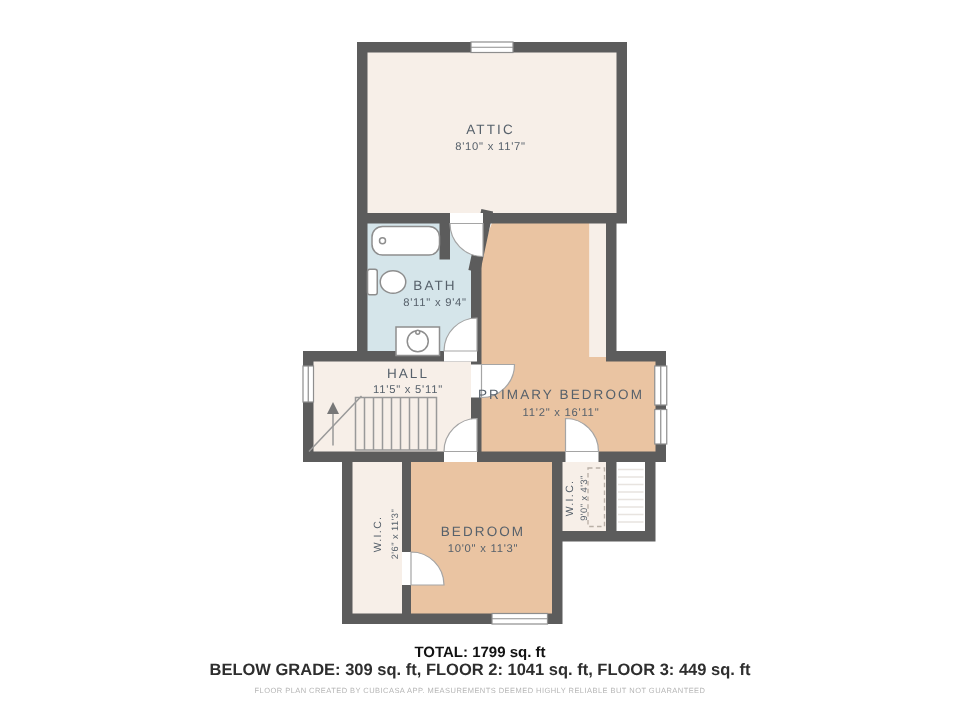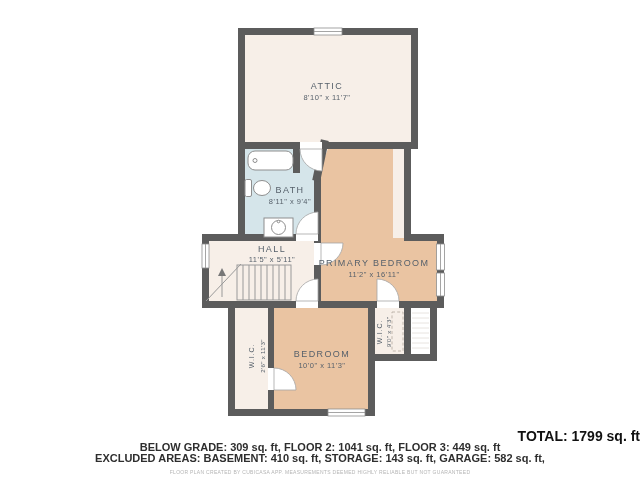--- a/index.html
+++ b/index.html
@@ -22,21 +22,21 @@
   .arrow{fill:#777777;}
   .dashed{fill:none;stroke:#b9b0a6;stroke-width:0.9;stroke-dasharray:3 2.2;}
   .hatch{stroke:#e8e4e0;stroke-width:1;}
   text{font-family:"Liberation Sans",sans-serif;}
   .rn{fill:var(--label-text,#57616b);font-size:9px;letter-spacing:1.4px;text-anchor:middle;}
   .rd{fill:var(--label-text,#57616b);font-size:7.5px;letter-spacing:0.5px;text-anchor:middle;}
   .rns{fill:var(--label-text,#57616b);font-size:7px;letter-spacing:0.9px;text-anchor:middle;}
   .rds{fill:var(--label-text,#57616b);font-size:6.2px;letter-spacing:0.3px;text-anchor:middle;}
   
   .summary{position:absolute;left:0;top:414px;width:640px;text-align:center;}
-  .summary .total{font-size:14px;font-weight:bold;color:#111;line-height:12px;text-align:right;}
+  .summary .total{font-size:10px;font-weight:bold;color:#111;line-height:12px;}
   .summary .line{font-size:11px;font-weight:600;color:#2e2e2e;line-height:11px;}
   .summary .disclaimer{margin-top:5px;font-size:5px;color:#b5b5b5;letter-spacing:0.3px;}
 </style>
 </head>
 <body>
 
 <div class="screen">
 
   <svg width="640" height="480" viewBox="0 0 640 480">
 
@@ -165,17 +165,16 @@
       <text class="rds" transform="rotate(-90 265 340)" x="265" y="340">2'6" x 11'3"</text>
 
       <text class="rns" transform="rotate(-90 382 316)" x="382" y="316">W.I.C.</text>
       <text class="rds" transform="rotate(-90 391 316)" x="391" y="316">9'0" x 4'3"</text>
     </g>
   </svg>
 
   <div class="summary">
     <div class="total">TOTAL: 1799 sq. ft</div>
     <div class="line">BELOW GRADE: 309 sq. ft, FLOOR 2: 1041 sq. ft, FLOOR 3: 449 sq. ft</div>
-    <div class="line">EXCLUDED AREAS: BASEMENT: 410 sq. ft, STORAGE: 143 sq. ft, GARAGE: 582 sq. ft,</div>
     <div class="disclaimer">FLOOR PLAN CREATED BY CUBICASA APP. MEASUREMENTS DEEMED HIGHLY RELIABLE BUT NOT GUARANTEED</div>
   </div>
 
 </div>
 
 </body></html>

